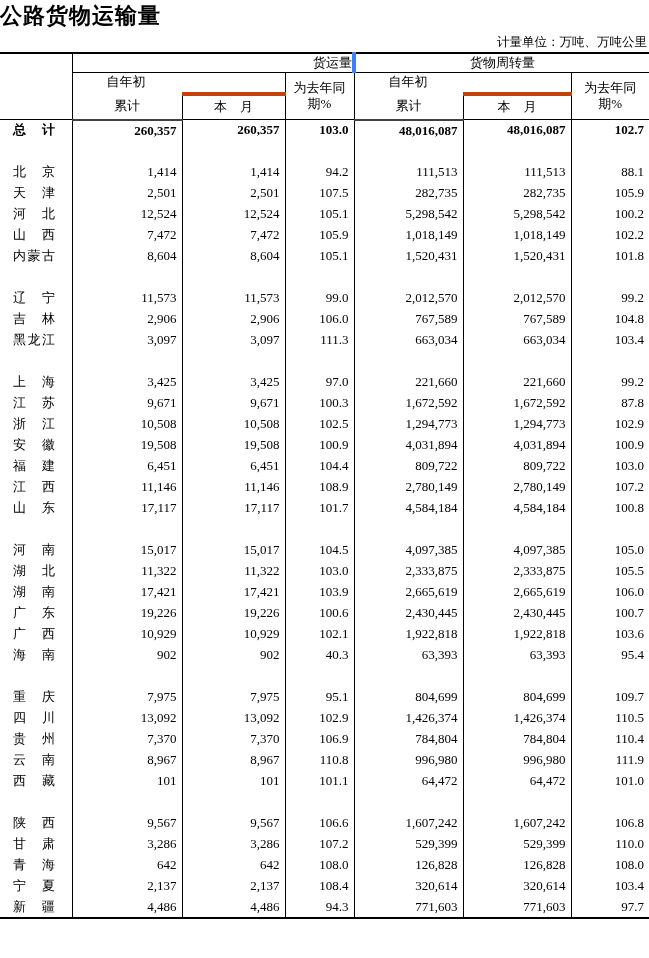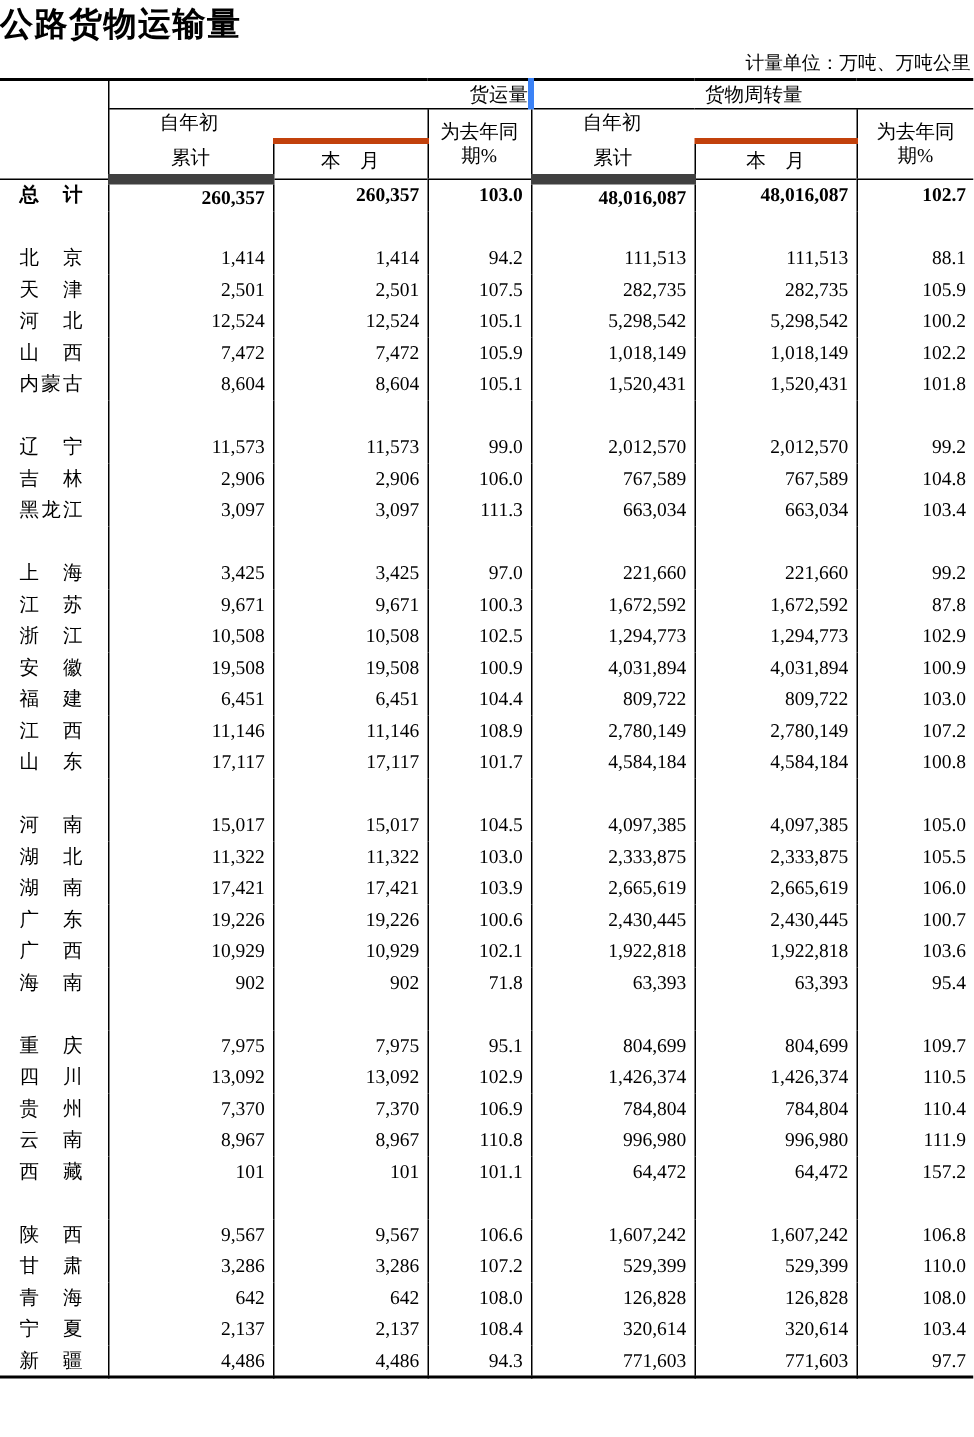--- a/index.html
+++ b/index.html
@@ -48,21 +48,21 @@
   thead tr.h1 { height: 17px; }
   thead tr.h2 { height: 21px; }
   thead tr.h3 { height: 26px; }
   th.region-col { border-right: 1px solid #000; border-bottom: 1px solid #000; }
   th.grp { text-align: center; border-bottom: 1px solid #000; vertical-align: middle; }
   th.grp.first { border-right: 4px solid #3b82f6; text-align: right; }
   th.since { text-align: left; padding-left: 34px; vertical-align: middle; border-right: 1px solid #000; }
   th.yoy { text-align: center; vertical-align: middle; border-bottom: 1px solid #000; line-height: 16px; margin-left: 16px; }
   th.yoy.grp-end { border-right: 1px solid #000; }
   .yoy-line { display: block; }
-  th.leiji { text-align: center; vertical-align: middle; border-right: 1px solid #000; border-bottom: 7px solid #404040; }
+  th.leiji { text-align: center; vertical-align: middle; border-right: 1px solid #000; border-bottom: 2px solid #404040; }
   th.benyue { text-align: center; vertical-align: middle; border-top: 4px solid #c2410c; border-right: 1px solid #000; border-bottom: 1px solid #000; }
   tbody td { border-right: 1px solid #000; height: 21px; vertical-align: middle; }
   tbody td:last-child { border-right: none; }
   tbody tr:first-child td { border-top: 1px solid #000; }
   td.value-cell { text-align: right; padding-right: 5px; }
   td.region-cell { text-align: left; padding-left: 13px; }
   tr.total-row td { font-weight: bold; }
   .region-name {
     display: inline-flex;
     justify-content: space-between;
@@ -401,21 +401,21 @@
         <td class="value-cell">1,922,818</td>
         <td class="value-cell">103.6</td>
       </tr>
       <tr class="data-row">
         <td class="region-cell"><span class="region-name">
             <span class="region-char">海</span>
             <span class="region-char">南</span>
           </span></td>
         <td class="value-cell">902</td>
         <td class="value-cell">902</td>
-        <td class="value-cell">71.8</td>
+        <td class="value-cell">40.3</td>
         <td class="value-cell">63,393</td>
         <td class="value-cell">63,393</td>
         <td class="value-cell">95.4</td>
       </tr>
       <tr class="spacer-row">
         <td class="region-cell">&nbsp;</td>
         <td class="value-cell">&nbsp;</td>
         <td class="value-cell">&nbsp;</td>
         <td class="value-cell">&nbsp;</td>
         <td class="value-cell">&nbsp;</td>
@@ -473,21 +473,21 @@
       <tr class="data-row">
         <td class="region-cell"><span class="region-name">
             <span class="region-char">西</span>
             <span class="region-char">藏</span>
           </span></td>
         <td class="value-cell">101</td>
         <td class="value-cell">101</td>
         <td class="value-cell">101.1</td>
         <td class="value-cell">64,472</td>
         <td class="value-cell">64,472</td>
-        <td class="value-cell">157.2</td>
+        <td class="value-cell">101.0</td>
       </tr>
       <tr class="spacer-row">
         <td class="region-cell">&nbsp;</td>
         <td class="value-cell">&nbsp;</td>
         <td class="value-cell">&nbsp;</td>
         <td class="value-cell">&nbsp;</td>
         <td class="value-cell">&nbsp;</td>
         <td class="value-cell">&nbsp;</td>
         <td class="value-cell">&nbsp;</td>
       </tr>

